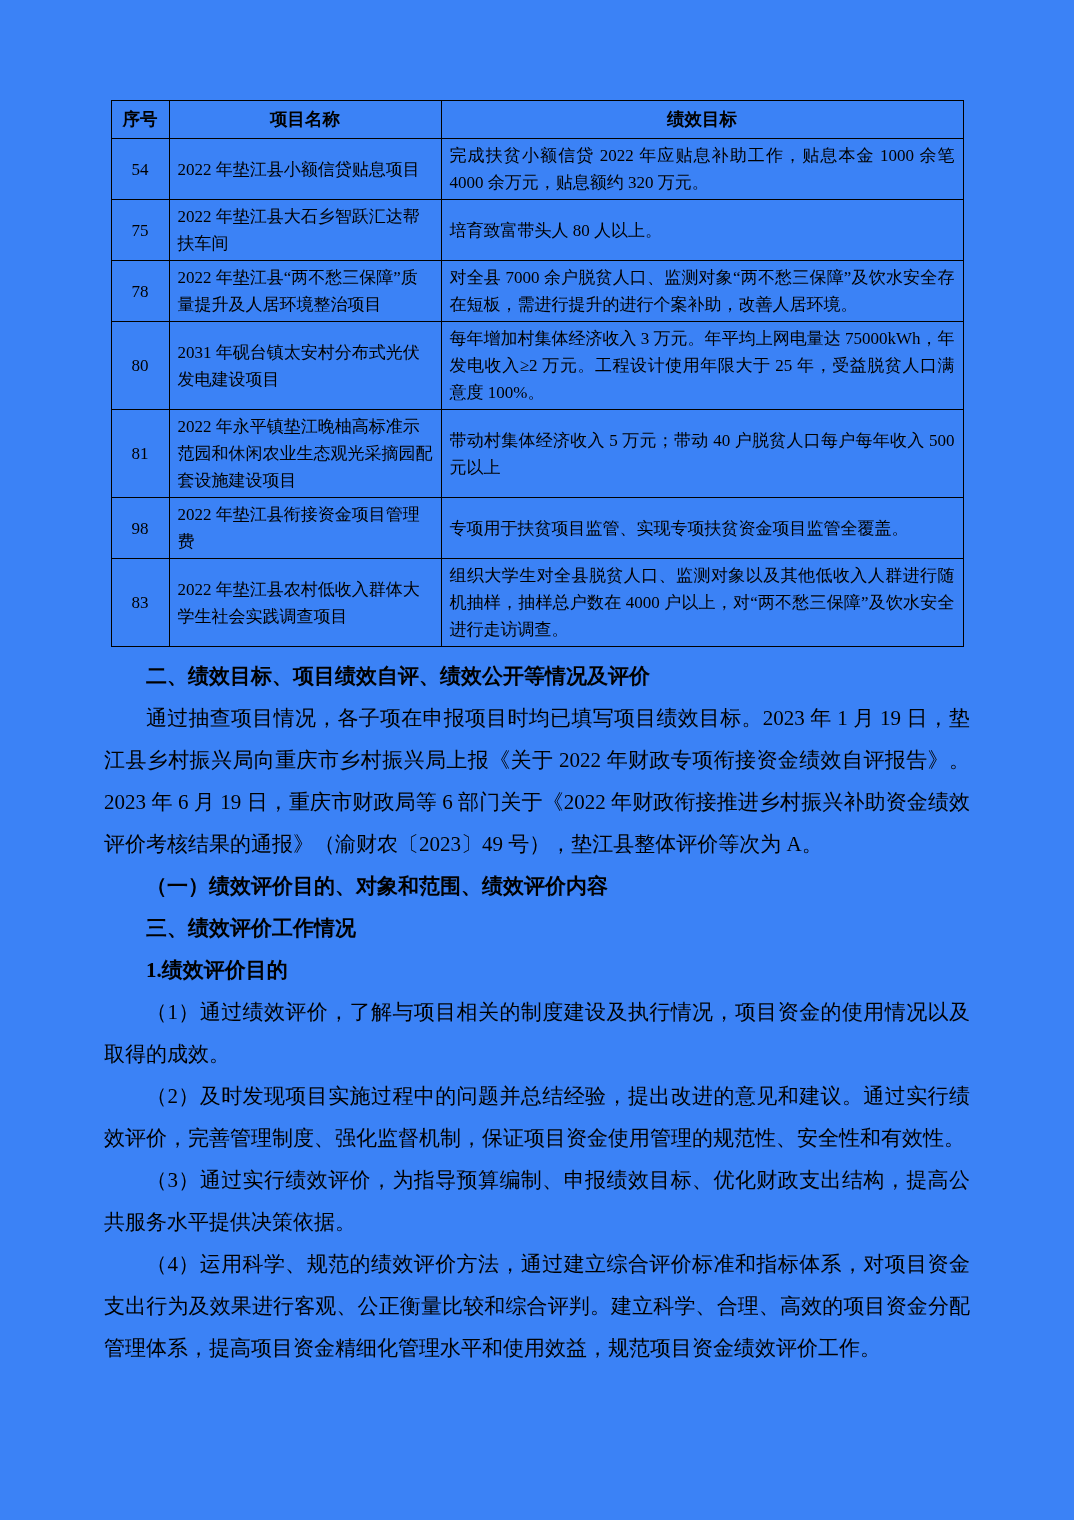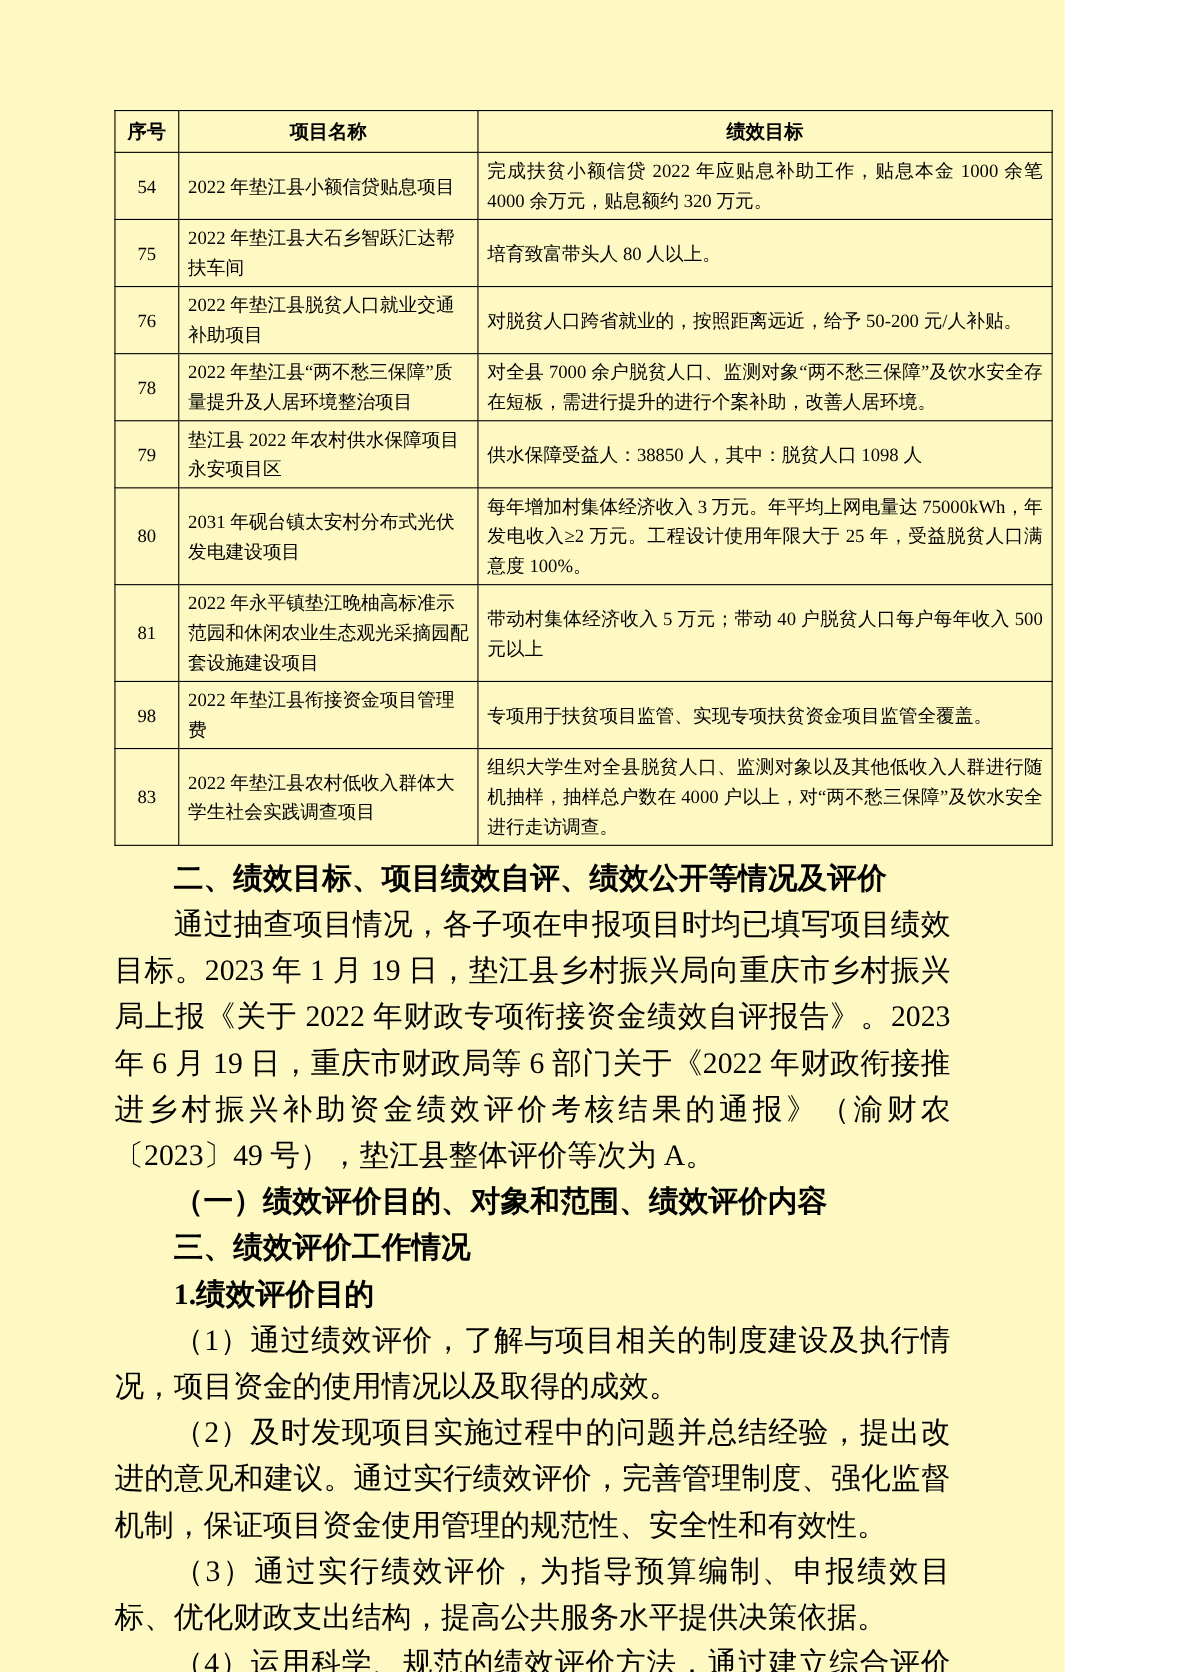--- a/index.html
+++ b/index.html
@@ -4,23 +4,23 @@
 <style>
   * { box-sizing: border-box; }
   html, body {
     margin: 0; padding: 0;
     background: #ffffff;
     font-family: "Liberation Serif", serif;
     color: #000000;
   }
   .page {
     position: relative;
-    width: 968px;
+    width: 1074px;
     height: 1520px;
-    background: #fef9c3;
+    background: #3b82f6;
     overflow: hidden;
     padding: 100px 104px 0 104px;
   }
   
   table.project-table {
     border-collapse: collapse;
     width: 852px;
     margin: 0 auto;
     table-layout: fixed;
     font-size: 17px;
@@ -40,21 +40,21 @@
   }
   col.col-no   { width: 58px; }
   col.col-name { width: 272px; }
   col.col-goal { width: 522px; }
   td.c-no   { text-align: center; }
   td.c-name { text-align: left; }
   td.c-goal { text-align: justify; }
   
   .doc-body { margin-top: 8px; }
   .para, .hd {
-    font-size: 27px;
+    font-size: 21px;
     line-height: 42px;
     margin: 0;
     text-align: justify;
     text-align-last: left;
     text-indent: 2em;
     font-family: Liberation Serif, serif;
   }
   .hd { font-weight: bold; }
 </style>
 </head>
@@ -80,33 +80,23 @@
         <td class="c-no">54</td>
         <td class="c-name">2022 年垫江县小额信贷贴息项目</td>
         <td class="c-goal">完成扶贫小额信贷 2022 年应贴息补助工作，贴息本金 1000 余笔 4000 余万元，贴息额约 320 万元。</td>
       </tr>
       <tr>
         <td class="c-no">75</td>
         <td class="c-name">2022 年垫江县大石乡智跃汇达帮扶车间</td>
         <td class="c-goal">培育致富带头人 80 人以上。</td>
       </tr>
       <tr>
-        <td class="c-no">76</td>
-        <td class="c-name">2022 年垫江县脱贫人口就业交通补助项目</td>
-        <td class="c-goal">对脱贫人口跨省就业的，按照距离远近，给予 50-200 元/人补贴。</td>
-      </tr>
-      <tr>
         <td class="c-no">78</td>
         <td class="c-name">2022 年垫江县“两不愁三保障”质量提升及人居环境整治项目</td>
         <td class="c-goal">对全县 7000 余户脱贫人口、监测对象“两不愁三保障”及饮水安全存在短板，需进行提升的进行个案补助，改善人居环境。</td>
-      </tr>
-      <tr>
-        <td class="c-no">79</td>
-        <td class="c-name">垫江县 2022 年农村供水保障项目永安项目区</td>
-        <td class="c-goal">供水保障受益人：38850 人，其中：脱贫人口 1098 人</td>
       </tr>
       <tr>
         <td class="c-no">80</td>
         <td class="c-name">2031 年砚台镇太安村分布式光伏发电建设项目</td>
         <td class="c-goal">每年增加村集体经济收入 3 万元。年平均上网电量达 75000kWh，年发电收入≥2 万元。工程设计使用年限大于 25 年，受益脱贫人口满意度 100%。</td>
       </tr>
       <tr>
         <td class="c-no">81</td>
         <td class="c-name">2022 年永平镇垫江晚柚高标准示范园和休闲农业生态观光采摘园配套设施建设项目</td>
         <td class="c-goal">带动村集体经济收入 5 万元；带动 40 户脱贫人口每户每年收入 500 元以上</td>

